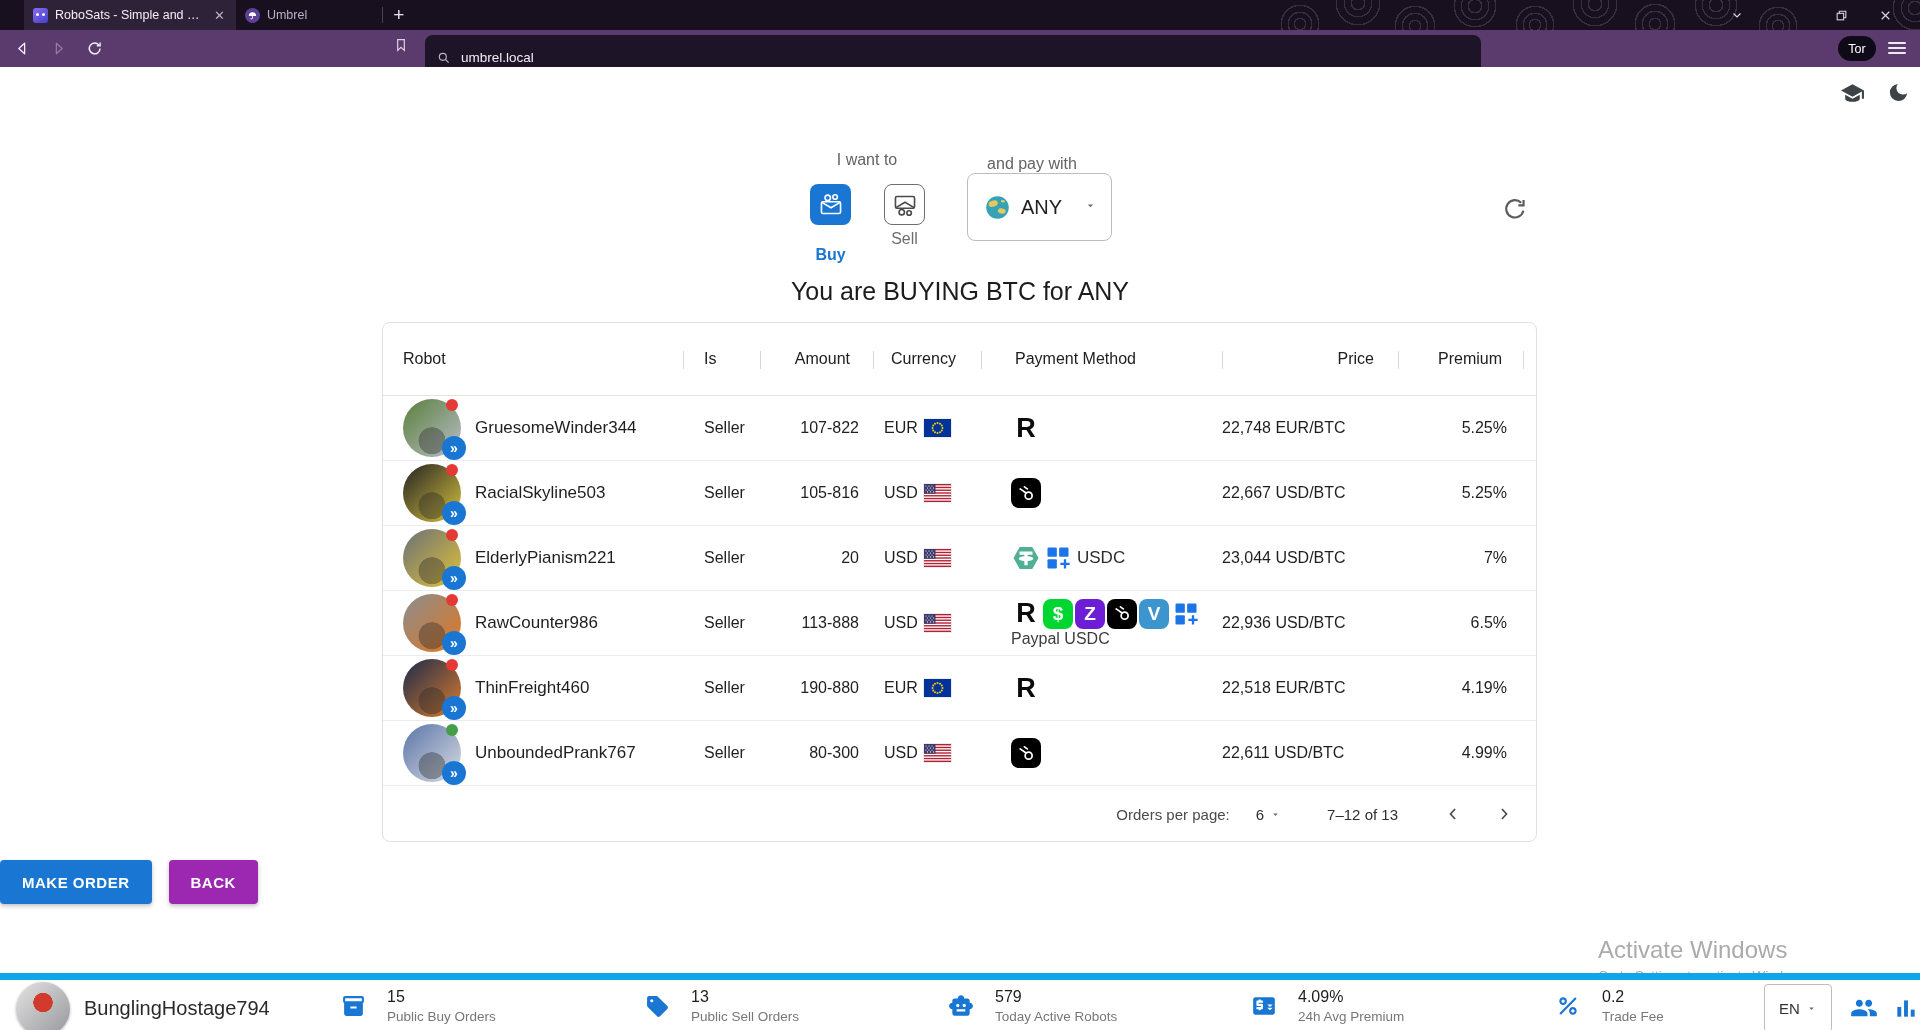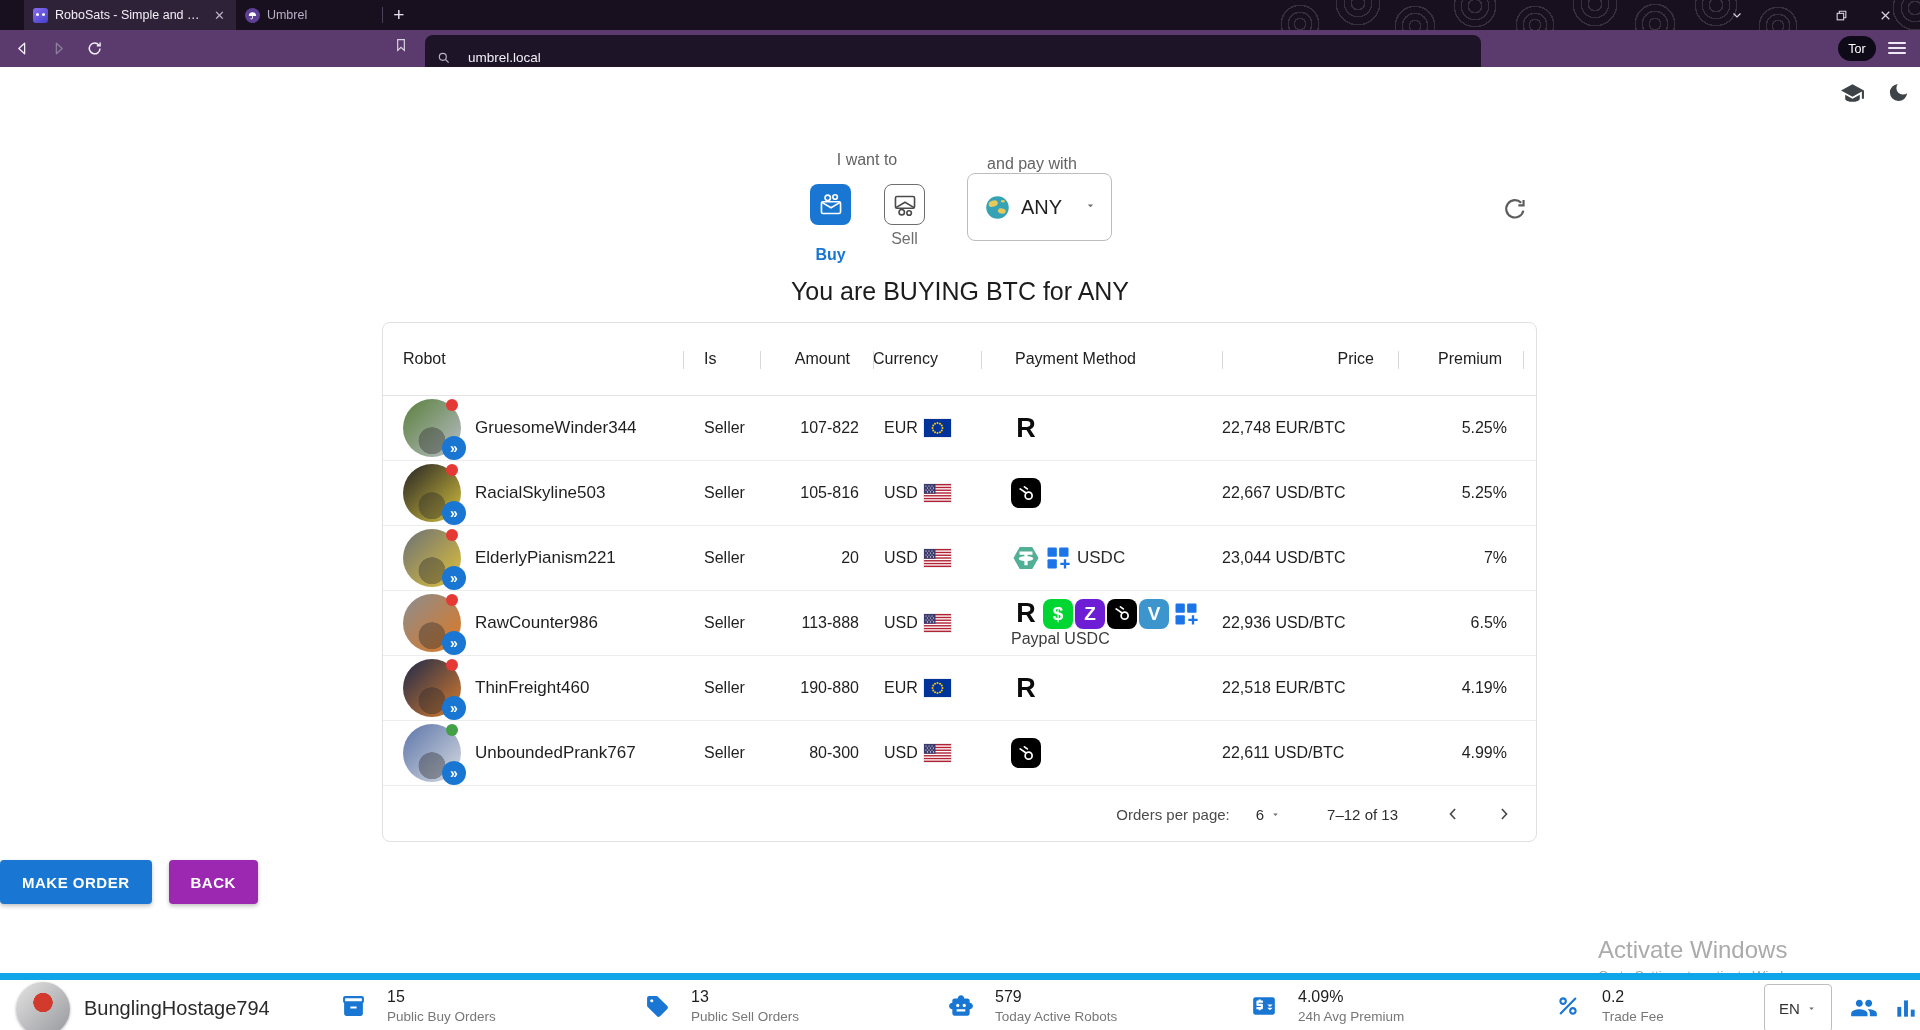--- a/index.html
+++ b/index.html
@@ -31,21 +31,21 @@
   .favicon.umbrel { background:#5d3f96; border-radius:50%; display:flex; align-items:center; justify-content:center; }
   .tab-sep { width:1px; height:16px; background:#4a4156; margin:0 0 7px 66px; }
   .newtab { color:#e6e0ee; font-size:19px; line-height:19px; padding:0 10px 6px 10px; }
   .win-controls { position:absolute; right:0; top:0; height:30px; display:flex; align-items:center; }
   .winbtn { width:34px; height:30px; display:flex; align-items:center; justify-content:center; color:#d9d2e2; }
   .winbtn svg { display:block; }
 
   .navbar { position:relative; height:37px; background:#5b3a6e; display:flex; align-items:center; }
   .navbtn { width:28px; height:28px; display:flex; align-items:center; justify-content:center; margin-left:8px; }
   .urlbar { position:absolute; left:425px; top:5px; width:1056px; height:45px; background:#1d1427; border-radius:8px;
-            display:flex; align-items:center; gap:17px; padding:0 12px; }
+            display:flex; align-items:center; gap:10px; padding:0 12px; }
   .urltext { color:#f2eef6; font-size:13.5px; }
   .tor-pill { position:absolute; left:1838px; top:6px; width:38px; height:25px; background:#0f0a18; border-radius:13px;
               color:#fff; font-size:12.5px; display:flex; align-items:center; justify-content:center; }
   .menu-btn { position:absolute; left:1888px; top:9px; width:18px; height:18px; display:flex; flex-direction:column; justify-content:center; gap:3px; }
   .menu-btn i { display:block; height:2px; background:#efe9f4; border-radius:1px; }
   .bookmark-btn { position:absolute; left:393px; top:7px; }
 
   
   .page { position:relative; width:1920px; height:906px; background:#fff; }
   .corner-icons { position:absolute; top:14px; left:1840px; display:flex; gap:22px; }
@@ -68,21 +68,21 @@
 
   .book-title { position:absolute; top:210px; width:100%; text-align:center; font-size:25px; font-weight:400; color:#1c1c1c; }
 
   
   .card { position:absolute; top:255px; left:382px; width:1155px; height:520px; border:1px solid #e0e0e0; border-radius:8px; background:#fff; }
   .thead { position:relative; height:73px; display:flex; align-items:center; border-bottom:1px solid #e3e3e3; font-size:16px; font-weight:500; color:#202020; }
   .hsep { position:absolute; top:28px; width:1px; height:18px; background:#d7d7d7; }
   .c-robot { width:300px; padding-left:20px; }
   .c-is { width:77px; padding-left:21px; }
   .c-amount { width:113px; text-align:right; padding-right:23px; }
-  .c-currency { width:108px; }
+  .c-currency { width:108px; padding-left:18px; }
   .c-payment { width:241px; padding-left:34px; }
   .c-price { width:176px; text-align:right; padding-right:24px; }
   .c-premium { width:125px; text-align:right; padding-right:21px; }
 
   .trow { display:flex; align-items:center; height:65px; border-bottom:1px solid #ececec; font-size:16px; color:#1f1f1f; }
   .cell-robot { width:300px; padding-left:20px; display:flex; align-items:center; gap:14px; }
   .cell-is { width:77px; padding-left:21px; }
   .cell-amount { width:113px; text-align:right; padding-right:14px; }
   .cell-currency { width:108px; padding-left:11px; display:flex; align-items:center; gap:6px; }
   .cell-payment { width:241px; padding-left:30px; display:flex; flex-direction:column; justify-content:center; }

